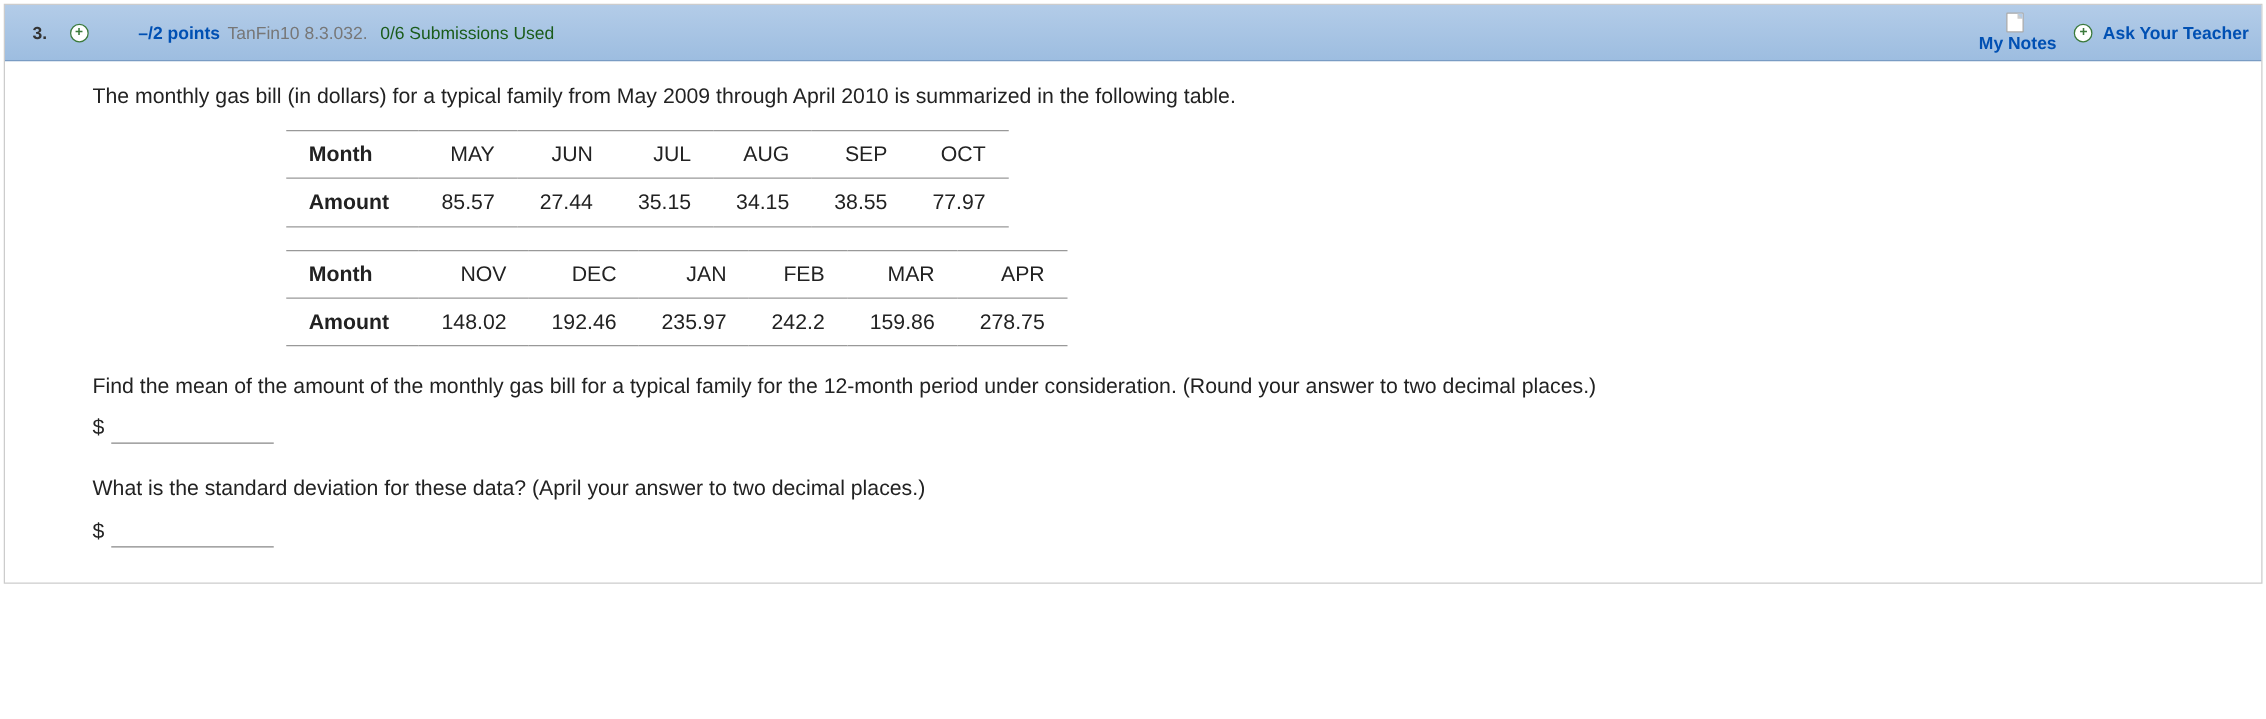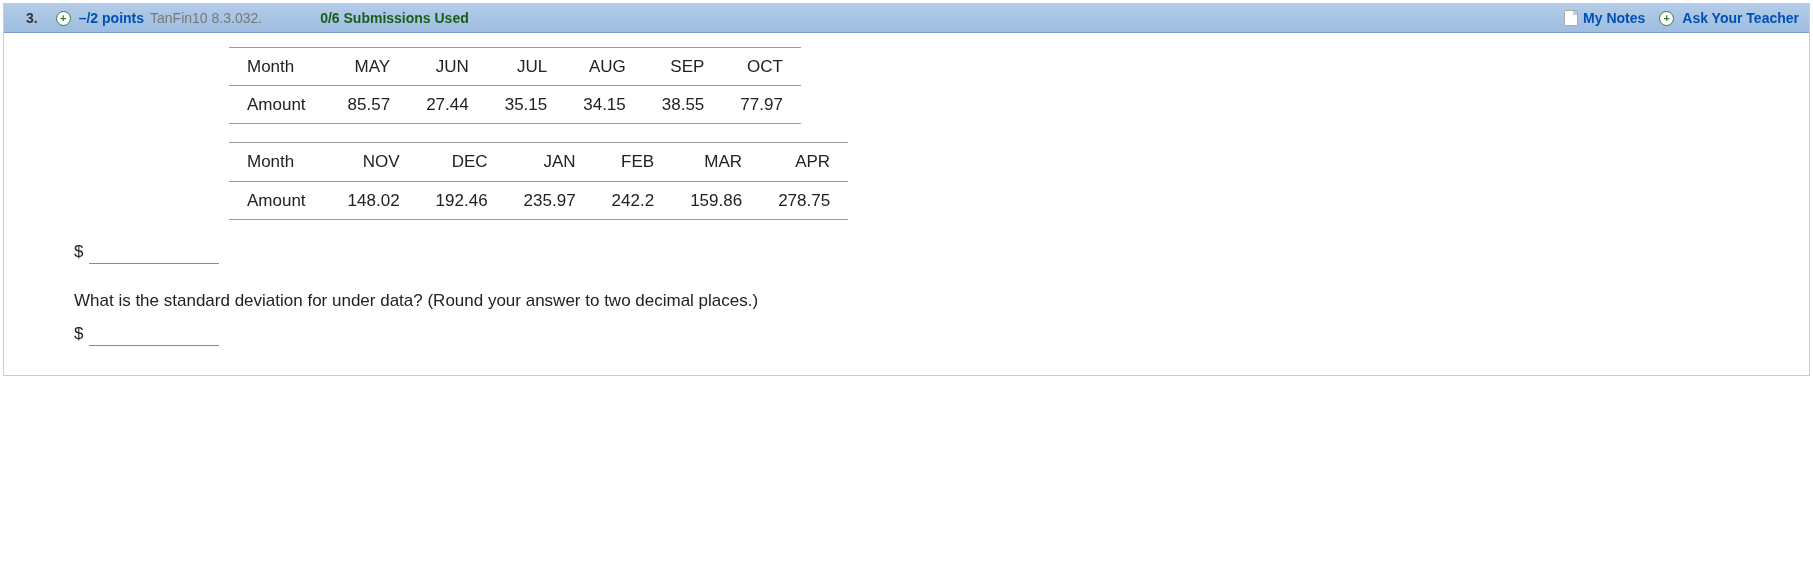--- a/index.html
+++ b/index.html
@@ -45,40 +45,41 @@
       font-weight: bold;
       font-size: 11px;
       line-height: 1;
       margin-right: 8px;
       cursor: pointer;
     }
     .points-text {
       color: #0050b3;
       font-weight: bold;
       margin-right: 6px;
+      margin-left: 32px;
     }
     .assignment-ref {
       color: #777;
       margin-right: 10px;
     }
     .submissions-text {
       color: #1a5c1a;
-      font-weight: bold;
-      margin-left: 48px;
+      font-weight: normal;
     }
     .header-spacer {
       flex: 1;
     }
     .my-notes-link {
       display: inline-flex;
       align-items: center;
       color: #0050b3;
       font-weight: bold;
       cursor: pointer;
       margin-right: 14px;
+      flex-direction: column;
     }
     .notes-icon {
       width: 14px;
       height: 16px;
       background: #fff;
       border: 1px solid #aaa;
       border-radius: 1px;
       margin-right: 5px;
       position: relative;
     }
@@ -116,21 +117,21 @@
       padding: 5px 18px;
       text-align: right;
       font-weight: normal;
       border-bottom: 1px solid #999;
     }
     .data-table tr:first-child td,
     .data-table tr:first-child th {
       border-top: 1px solid #999;
     }
     .data-table th {
-      font-weight: normal;
+      font-weight: bold;
       text-align: left;
       padding-right: 24px;
     }
     .question-sub {
       margin-bottom: 6px;
     }
     .answer-line {
       display: flex;
       align-items: baseline;
       margin-bottom: 22px;
@@ -164,20 +165,21 @@
       <span class="notes-icon"></span>
       <span>My Notes</span>
     </span>
     <span class="ask-teacher-link">
       <span class="expand-icon">+</span>
       <span>Ask Your Teacher</span>
     </span>
   </div>
 
   <div class="question-body">
+    <p class="prompt-text">The monthly gas bill (in dollars) for a typical family from May 2009 through April 2010 is summarized in the following table.</p>
 
     <table class="data-table">
       <tbody>
           <tr>
         <th>Month</th>
         <td>MAY</td>
         <td>JUN</td>
         <td>JUL</td>
         <td>AUG</td>
         <td>SEP</td>
@@ -211,24 +213,25 @@
         <td>148.02</td>
         <td>192.46</td>
         <td>235.97</td>
         <td>242.2</td>
         <td>159.86</td>
         <td>278.75</td>
       </tr>
     </tbody>
       </table>
 
+    <p class="question-sub">Find the mean of the amount of the monthly gas bill for a typical family for the 12-month period under consideration. (Round your answer to two decimal places.)</p>
     <div class="answer-line">
       <span class="dollar-sign">$</span>
       <input type="text" class="answer-input" style="">
     </div>
 
-    <p class="question-sub">What is the standard deviation for under data? (Round your answer to two decimal places.)</p>
+    <p class="question-sub">What is the standard deviation for these data? (April your answer to two decimal places.)</p>
     <div class="answer-line" style="margin-bottom:6px;">
       <span class="dollar-sign">$</span>
       <input type="text" class="answer-input" style="">
     </div>
   </div>
 </div>
 
 </body></html>

